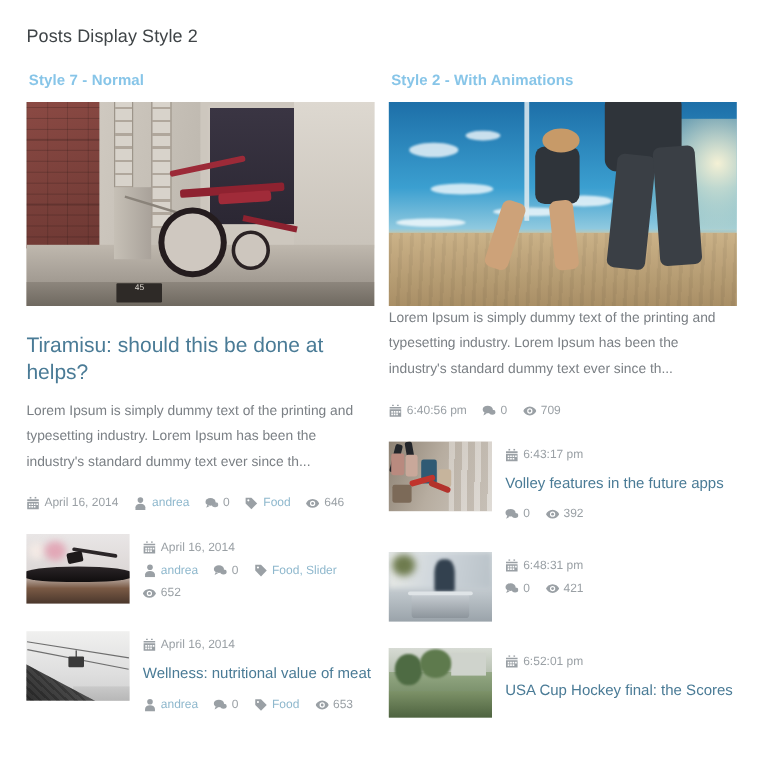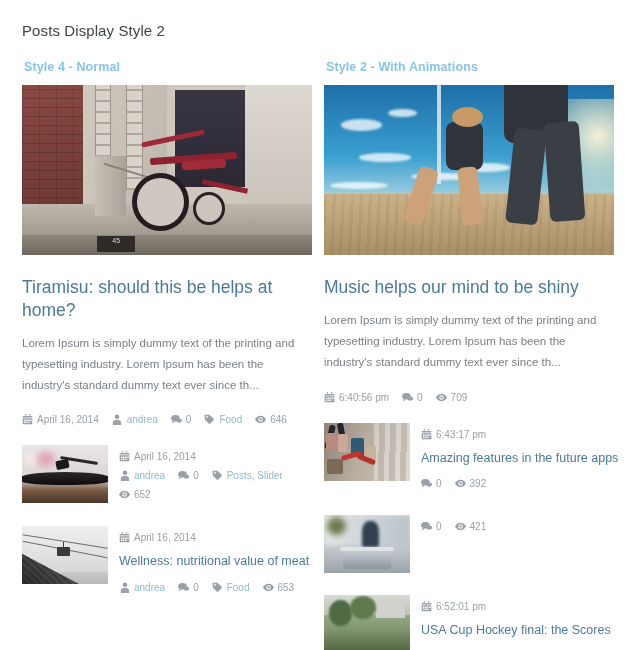--- a/index.html
+++ b/index.html
@@ -338,21 +338,21 @@
 </head>
 <body>
 
 <div class="page">
 
   <h1 class="page-title">Posts Display Style 2</h1>
 
   <div class="columns">
 
     <div class="col col-left">
-      <div class="col-heading">Style 4 - Normal</div>
+      <div class="col-heading">Style 7 - Normal</div>
 
       <div class="feat-img img-trike">
         <div class="brick"></div>
           <div class="wall"></div>
         <div class="lad1"></div>
           <div class="lad2"></div>
         <div class="door"></div>
           <div class="wall2"></div>
         <div class="step"></div>
           <div class="curb"></div>
@@ -360,21 +360,21 @@
         <div class="chain"></div>
         <div class="tri-rear"></div>
         <div class="tri-frame"></div>
         <div class="tri-bar"></div>
         <div class="tri-seat"></div>
         <div class="tri-w1"></div>
         <div class="tri-w2"></div>
         <div class="plate"></div>
       </div>
 
-      <a class="feat-title" href="#">Tiramisu: should this be helps at home?</a>
+      <a class="feat-title" href="#">Tiramisu: should this be done at helps?</a>
       <p class="feat-excerpt">Lorem Ipsum is simply dummy text of the printing and typesetting industry. Lorem Ipsum has been the industry's standard dummy text ever since th...</p>
 
       <div class="meta">
         <span class="meta-item">
           <span class="ico">
             <svg width="11" height="11" viewBox="0 0 16 16" fill="#9aa0a5">
                 <path d="M4 0h2v2H4zM10 0h2v2h-2zM1 3h14v2H1zM1 6h14v9H1zm2 2v2h2V8zm3 0v2h2V8zm3 0v2h2V8zm3 0v2h2V8zM3 11v2h2v-2zm3 0v2h2v-2zm3 0v2h2v-2z"></path>
               </svg>
           </span>
           <span class="meta-txt">April 16, 2014</span>
@@ -459,21 +459,21 @@
                 </span>
                 <span class="meta-txt">0</span>
               </span>
               <span class="meta-item">
                 <span class="ico">
                   <svg width="11" height="11" viewBox="0 0 16 16" fill="#9aa0a5">
                       <path d="M1 1h7l7 7-7 7-7-7z"></path>
                       <circle cx="4.3" cy="4.3" r="1.3" fill="#fff"></circle>
                     </svg>
                 </span>
-                <span class="meta-link">Posts, Slider</span>
+                <span class="meta-link">Food, Slider</span>
               </span>
               <span class="meta-item">
                 <span class="ico">
                   <svg width="12" height="11" viewBox="0 0 18 12" fill="#9aa0a5">
                       <path d="M9 0C4.6 0 1.3 3 0 6c1.3 3 4.6 6 9 6s7.7-3 9-6c-1.3-3-4.6-6-9-6zm0 9.6A3.6 3.6 0 1 1 9 2.4a3.6 3.6 0 0 1 0 7.2z"></path>
                       <circle cx="9" cy="6" r="1.9"></circle>
                     </svg>
                 </span>
                 <span class="meta-txt">652</span>
               </span>
@@ -561,21 +561,20 @@
         <div class="sand"></div>
         <div class="body" style="left:42%;top:22%;width:13%;height:28%;"></div>
         <div class="body" style="left:44%;top:13%;width:11%;height:12%;background:#c79a68;border-radius:50%;"></div>
         <div class="leg" style="left:30%;top:48%;width:7%;height:34%;transform:rotate(18deg);background:#cda279;"></div>
         <div class="leg" style="left:47%;top:48%;width:7%;height:34%;transform:rotate(-6deg);background:#cda279;"></div>
         <div class="body" style="left:62%;top:-4%;width:22%;height:38%;border-radius:10px;"></div>
         <div class="leg" style="left:64%;top:26%;width:11%;height:56%;transform:rotate(6deg);"></div>
         <div class="leg" style="left:77%;top:22%;width:12%;height:58%;transform:rotate(-4deg);"></div>
       </div>
 
-      <a class="feat-title" href="#">Music helps our mind to be shiny</a>
       <p class="feat-excerpt">Lorem Ipsum is simply dummy text of the printing and typesetting industry. Lorem Ipsum has been the industry's standard dummy text ever since th...</p>
 
       <div class="meta">
         <span class="meta-item">
           <span class="ico">
             <svg width="11" height="11" viewBox="0 0 16 16" fill="#9aa0a5">
                 <path d="M4 0h2v2H4zM10 0h2v2h-2zM1 3h14v2H1zM1 6h14v9H1zm2 2v2h2V8zm3 0v2h2V8zm3 0v2h2V8zm3 0v2h2V8zM3 11v2h2v-2zm3 0v2h2v-2zm3 0v2h2v-2z"></path>
               </svg>
           </span>
           <span class="meta-txt">6:40:56 pm</span>
@@ -620,21 +619,21 @@
             <div class="meta li-meta-top">
               <span class="meta-item">
                 <span class="ico">
                   <svg width="11" height="11" viewBox="0 0 16 16" fill="#9aa0a5">
                       <path d="M4 0h2v2H4zM10 0h2v2h-2zM1 3h14v2H1zM1 6h14v9H1zm2 2v2h2V8zm3 0v2h2V8zm3 0v2h2V8zm3 0v2h2V8zM3 11v2h2v-2zm3 0v2h2v-2zm3 0v2h2v-2z"></path>
                     </svg>
                 </span>
                 <span class="meta-txt">6:43:17 pm</span>
               </span>
             </div>
-            <a class="li-title" href="#">Amazing features in the future apps</a>
+            <a class="li-title" href="#">Volley features in the future apps</a>
             <div class="meta">
               <span class="meta-item">
                 <span class="ico">
                   <svg width="11" height="11" viewBox="0 0 16 16" fill="#9aa0a5">
                       <ellipse cx="6.4" cy="6.2" rx="6.2" ry="4.6"></ellipse>
                       <path d="M2.6 9.6L1.2 13.4l4.2-2.3z"></path>
                       <ellipse cx="12" cy="9.6" rx="4" ry="3"></ellipse>
                     </svg>
                 </span>
                 <span class="meta-txt">0</span>
@@ -653,20 +652,30 @@
         </div>
 
         <div class="list-item">
           <div class="thumb img-bench">
             <div class="blurtop"></div>
             <div class="green"></div>
             <div class="figure"></div>
             <div class="grill"></div>
           </div>
           <div class="li-body">
+            <div class="meta li-meta-top">
+              <span class="meta-item">
+                <span class="ico">
+                  <svg width="11" height="11" viewBox="0 0 16 16" fill="#9aa0a5">
+                      <path d="M4 0h2v2H4zM10 0h2v2h-2zM1 3h14v2H1zM1 6h14v9H1zm2 2v2h2V8zm3 0v2h2V8zm3 0v2h2V8zm3 0v2h2V8zM3 11v2h2v-2zm3 0v2h2v-2zm3 0v2h2v-2z"></path>
+                    </svg>
+                </span>
+                <span class="meta-txt">6:48:31 pm</span>
+              </span>
+            </div>
             <div class="meta">
               <span class="meta-item">
                 <span class="ico">
                   <svg width="11" height="11" viewBox="0 0 16 16" fill="#9aa0a5">
                       <ellipse cx="6.4" cy="6.2" rx="6.2" ry="4.6"></ellipse>
                       <path d="M2.6 9.6L1.2 13.4l4.2-2.3z"></path>
                       <ellipse cx="12" cy="9.6" rx="4" ry="3"></ellipse>
                     </svg>
                 </span>
                 <span class="meta-txt">0</span>

